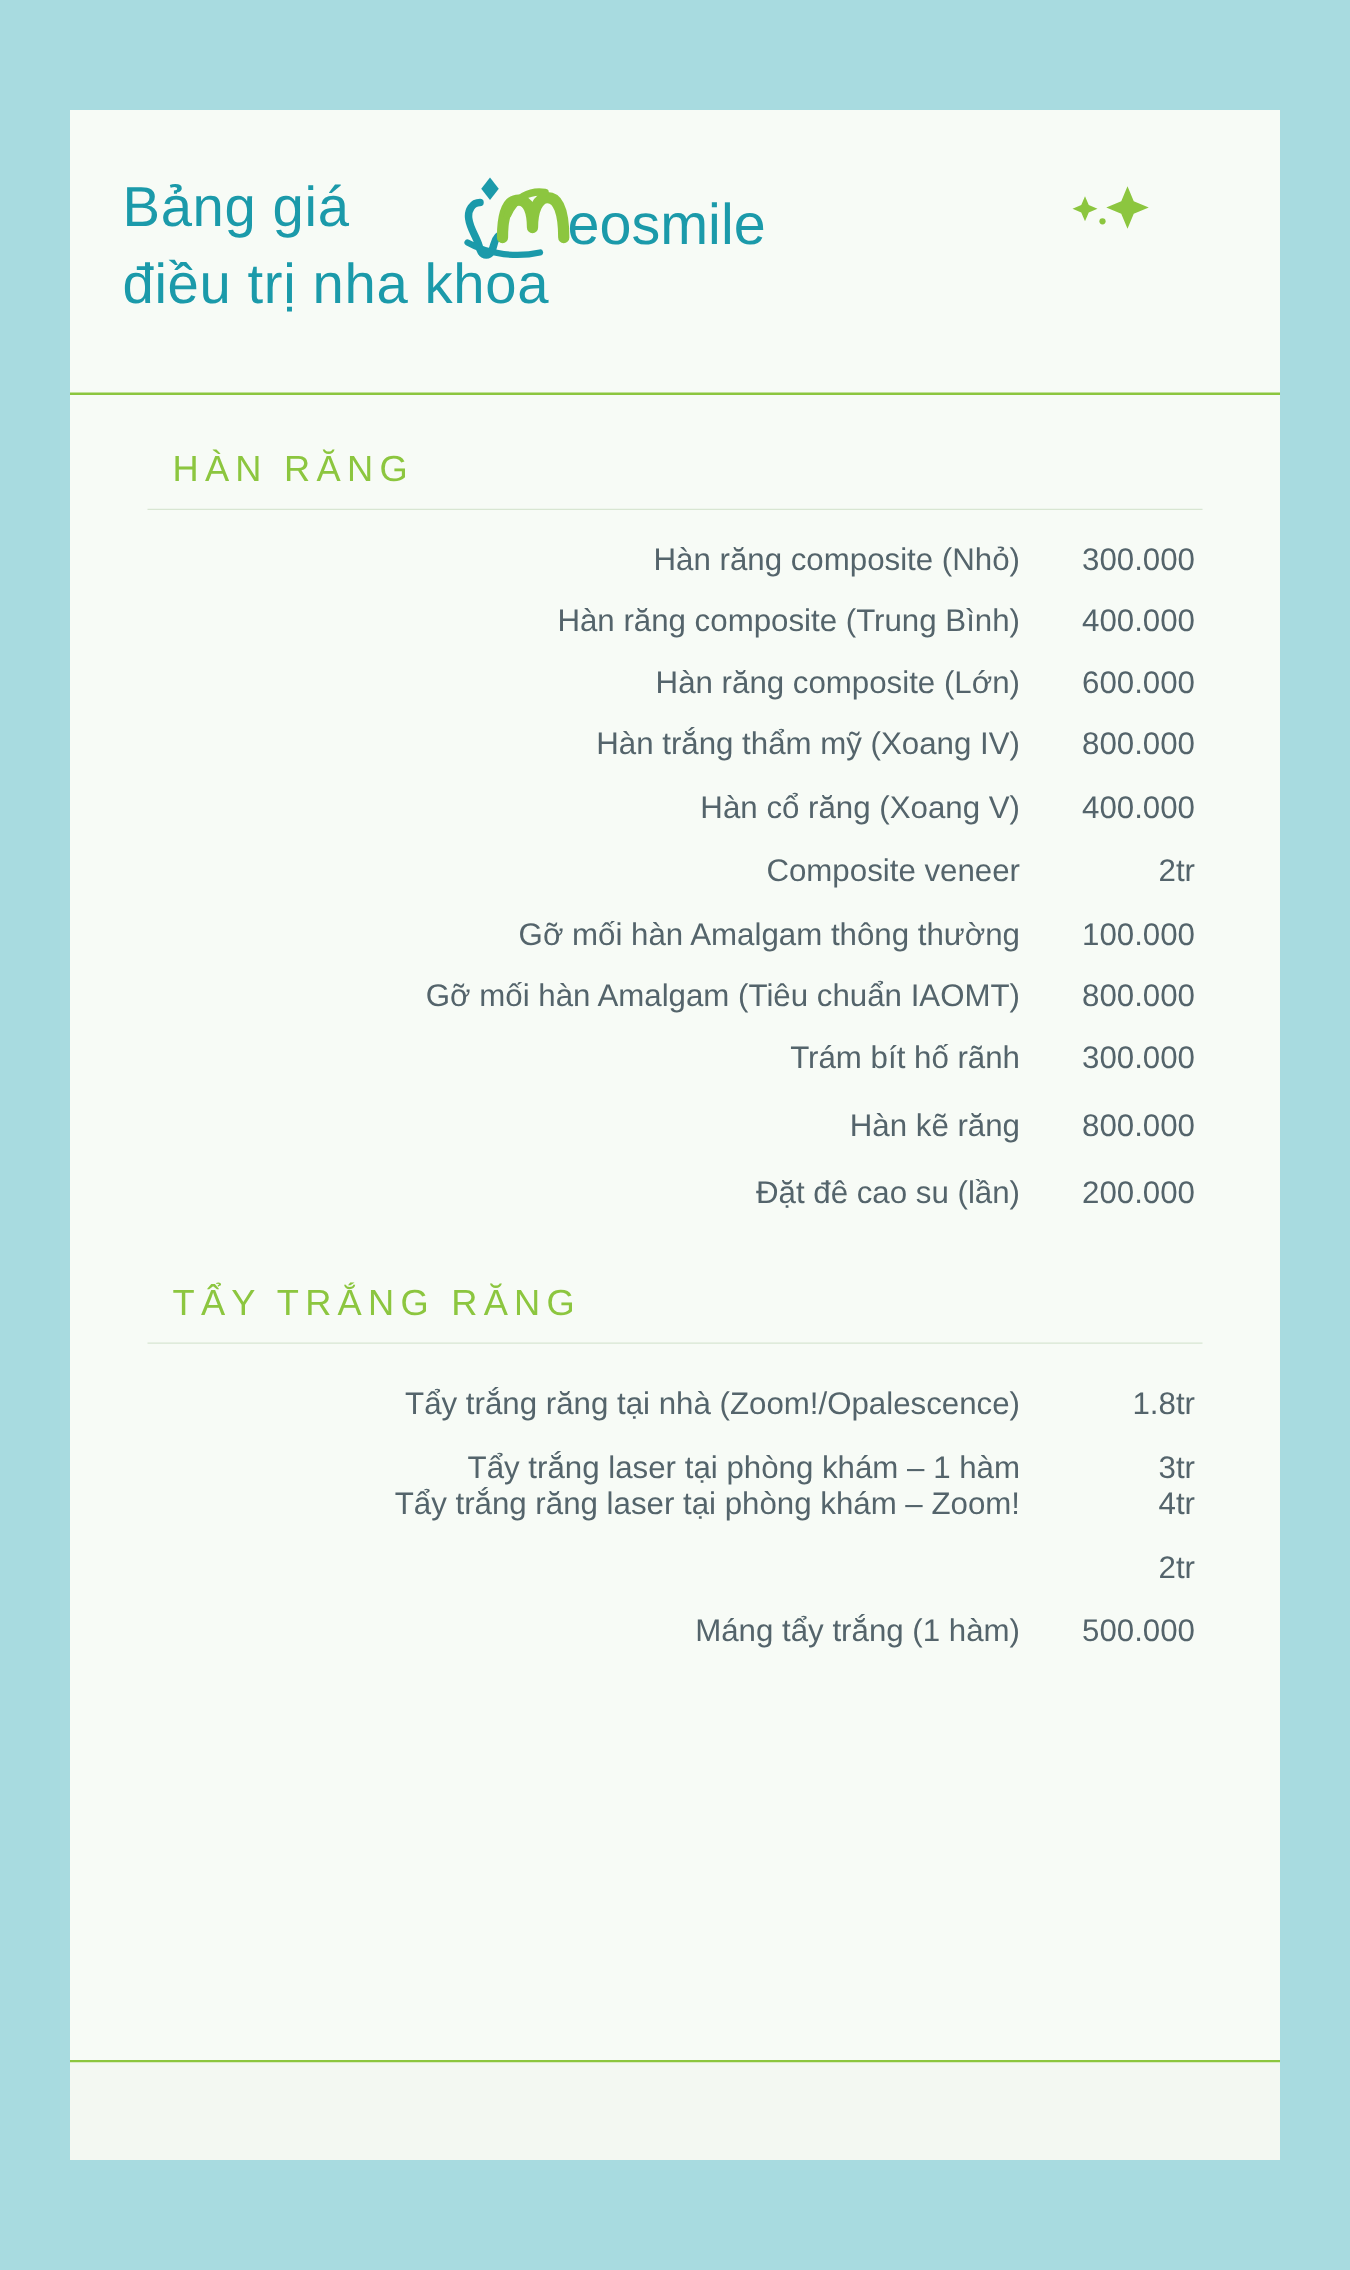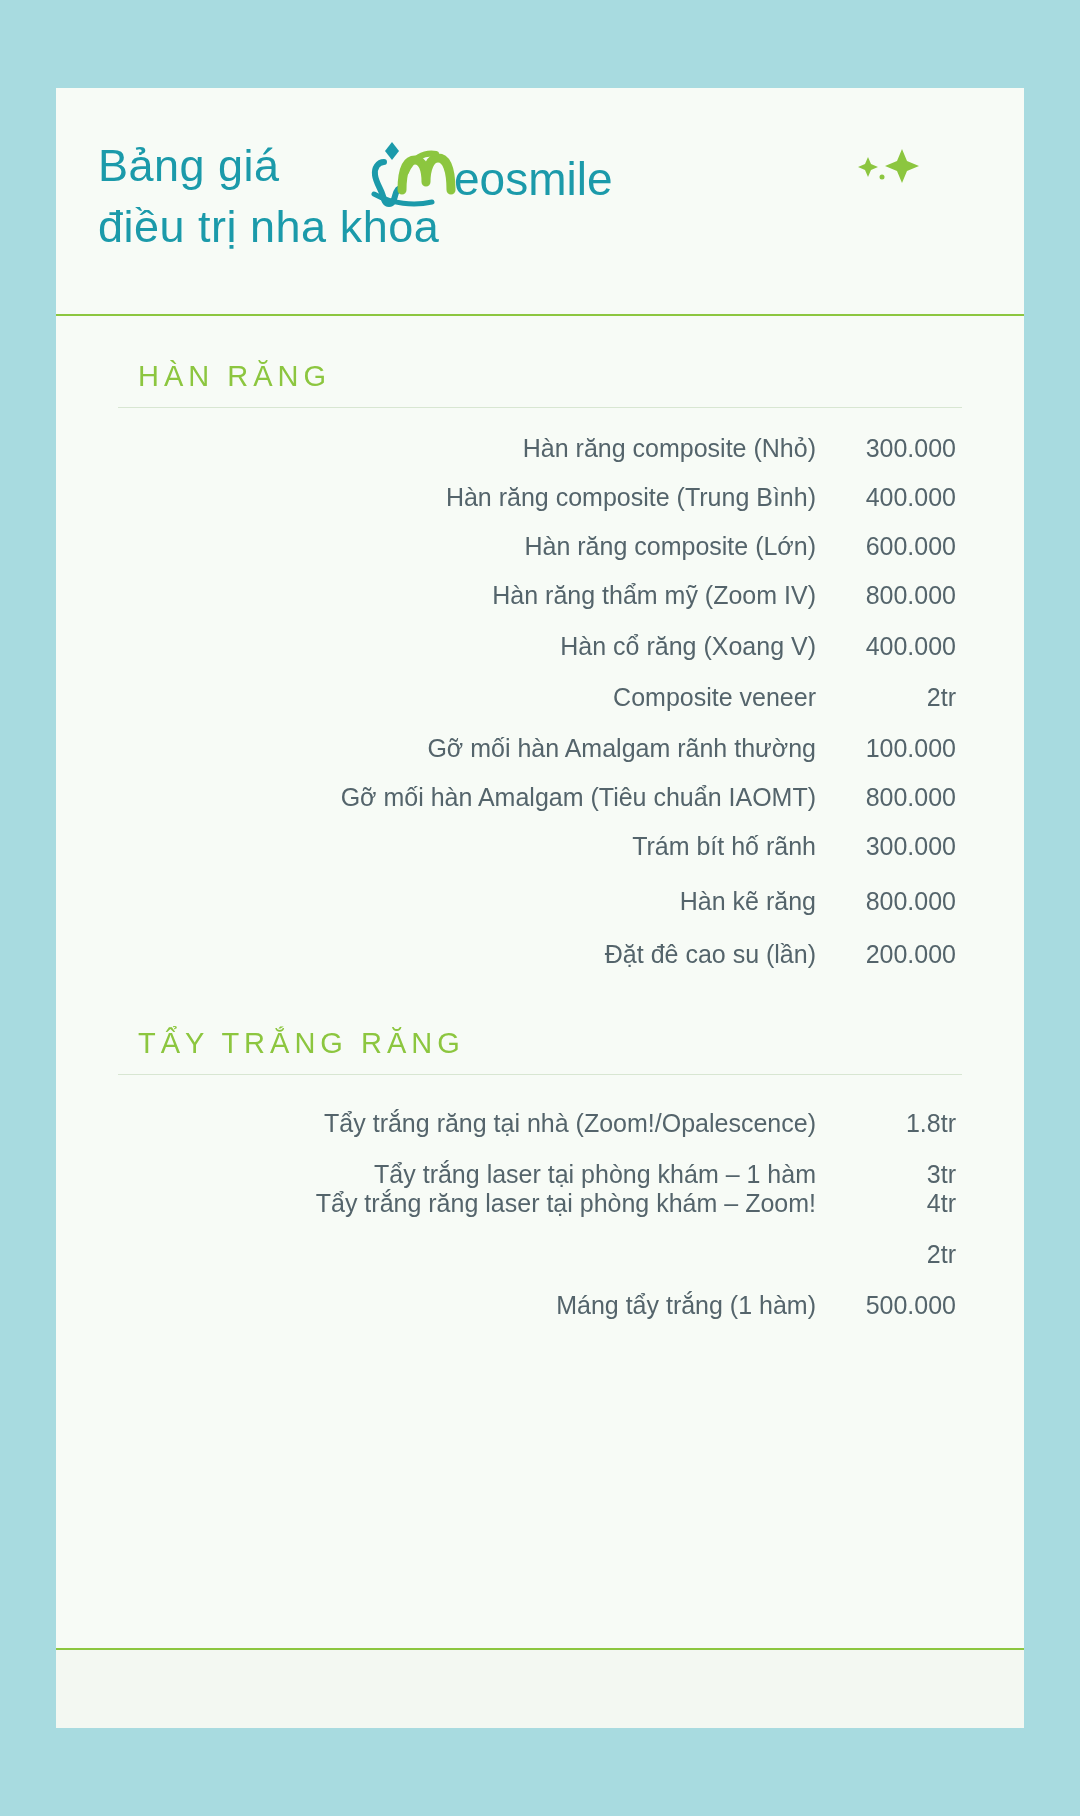--- a/index.html
+++ b/index.html
@@ -161,33 +161,33 @@
         </div>
         <div class="row" style="margin-top:20px">
           <span class="label">Hàn răng composite (Trung Bình)</span>
           <span class="price">400.000</span>
         </div>
         <div class="row" style="margin-top:20px">
           <span class="label">Hàn răng composite (Lớn)</span>
           <span class="price">600.000</span>
         </div>
         <div class="row" style="margin-top:20px">
-          <span class="label">Hàn răng thẩm mỹ (Zoom IV)</span>
+          <span class="label">Hàn trắng thẩm mỹ (Xoang IV)</span>
           <span class="price">800.000</span>
         </div>
         <div class="row" style="margin-top:22px; padding-left:4px">
           <span class="label">Hàn cổ răng (Xoang V)</span>
           <span class="price">400.000</span>
         </div>
         <div class="row" style="margin-top:22px; padding-left:4px">
           <span class="label">Composite veneer</span>
           <span class="price">2tr</span>
         </div>
         <div class="row" style="margin-top:22px; padding-left:6px">
-          <span class="label">Gỡ mối hàn Amalgam rãnh thường</span>
+          <span class="label">Gỡ mối hàn Amalgam thông thường</span>
           <span class="price">100.000</span>
         </div>
         <div class="row" style="margin-top:20px; padding-left:6px">
           <span class="label">Gỡ mối hàn Amalgam (Tiêu chuẩn IAOMT)</span>
           <span class="price">800.000</span>
         </div>
         <div class="row" style="margin-top:20px; padding-left:6px">
           <span class="label">Trám bít hố rãnh</span>
           <span class="price">300.000</span>
         </div>

